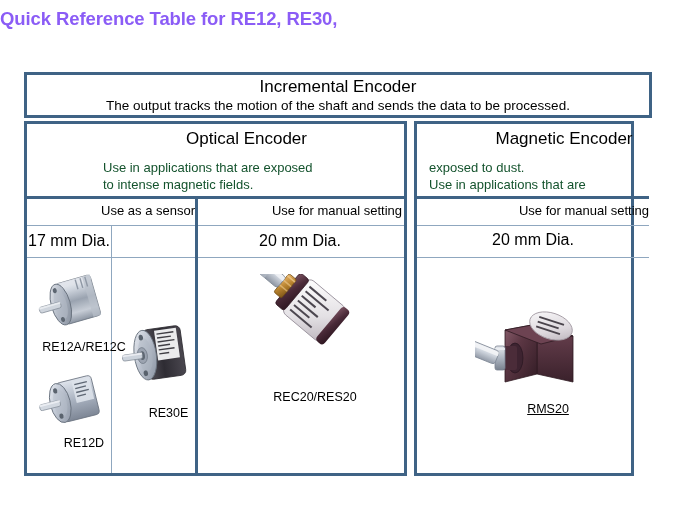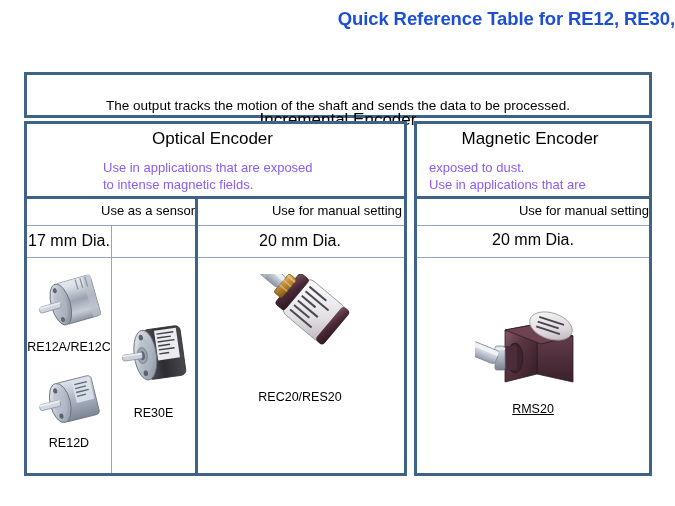--- a/index.html
+++ b/index.html
@@ -15,26 +15,26 @@
     overflow: hidden;
     position: relative;
   }
 
   
   #page-title {
     position: absolute;
     left: 0;
     top: 8px;
     width: 675px;
-    text-align: right;
+    text-align: left;
     font-weight: bold;
     font-size: 18.5px;
     line-height: 22px;
     letter-spacing: -0.1px;
-    color: #1d4ed8;
+    color: #8b5cf6;
   }
   #page-title .line { display: block; white-space: nowrap; }
 
   
   #ref-table {
     position: absolute;
     left: 24px;
     top: 72px;
     width: 628px;
     height: 404px;
@@ -66,52 +66,52 @@
   #band-incremental {
     left: 0; top: 0; width: 628px; height: 46px;
   }
   #incremental-title {
     position: absolute;
     left: 0; top: 1px; width: 622px;
     text-align: center;
     font-size: 17px;
     line-height: 21px;
     color: #000;
-    margin-top: 33px;
   }
   #incremental-desc {
     position: absolute;
     left: 0; top: 21px; width: 622px;
     text-align: center;
     font-size: 13.5px;
     line-height: 19px;
     color: #000;
   }
 
   
   #optical-block {
     left: 0; top: 49px; width: 383px; height: 355px;
   }
   #magnetic-block {
-    left: 390px; top: 49px; width: 238px; height: 355px;
+    left: 390px; top: 49px; width: 220px; height: 355px;
   }
 
   .sec-title {
     position: absolute;
     width: 100%;
     text-align: center;
     font-size: 17px;
     line-height: 22px;
     color: #000;
+    margin-left: 34px;
   }
   .sec-desc {
     position: absolute;
     font-size: 13px;
     line-height: 17px;
-    color: #8b5cf6;
+    color: #14532d;
   }
 
   
   #optical-title { left: -3px; top: 4px; width: 377px; }
   #optical-desc  { left: 76px; top: 35px; width: 300px; text-align: left; }
 
   
   #magnetic-title { left: -3px; top: 4px; width: 232px; }
   #magnetic-desc  { left: 12px; top: 35px; width: 215px; text-align: left; }
 
@@ -133,20 +133,21 @@
   }
 
   
   .prod-label {
     position: absolute;
     text-align: center;
     font-size: 12.5px;
     line-height: 15px;
     color: #000;
     white-space: nowrap;
+    padding-left: 15px;
   }
 
   
   .prod-img {
     position: absolute;
   }
   .prod-img svg { display: block; }
 </style>
 </head>
 <body>

